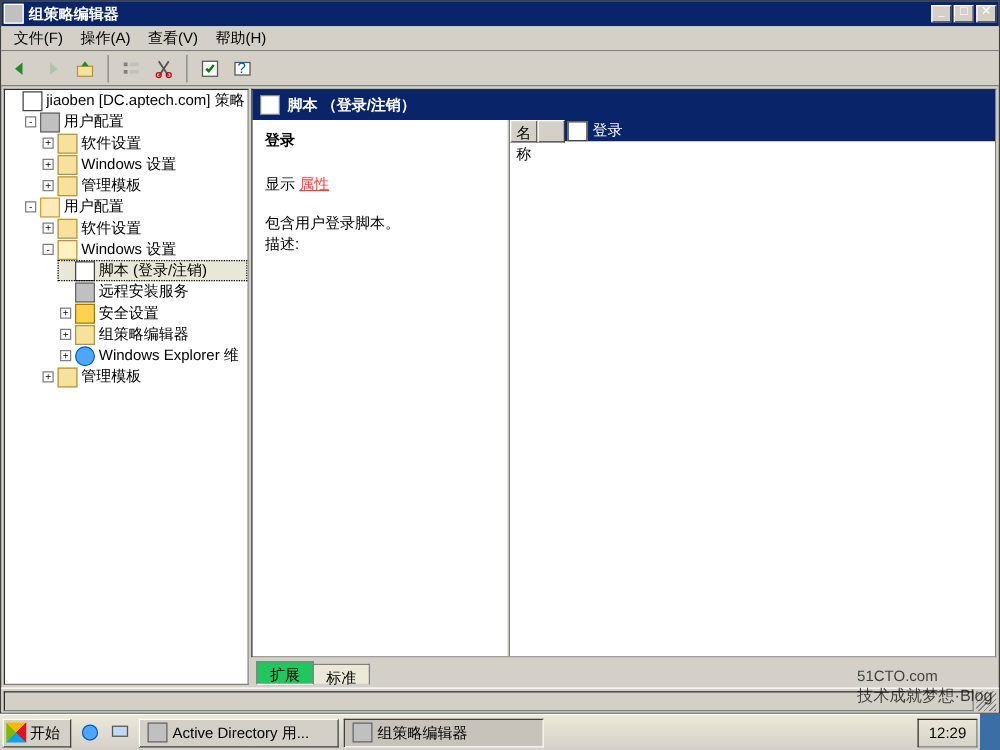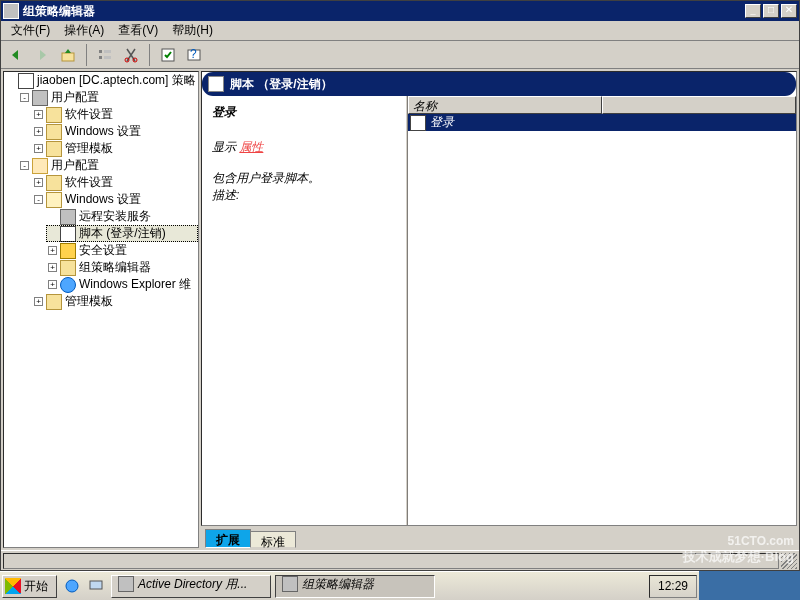--- a/index.html
+++ b/index.html
@@ -58,73 +58,73 @@
   .nicon.user{background:#ffe9b8;border:1px solid #caa23a;}
   .nicon.doc{background:#fff;border:1px solid #444;}
   .nicon.shield{background:#ffd24d;border:1px solid #a07d00;}
   .nicon.ie{background:#4da6ff;border:1px solid #005bbf; border-radius:50%;}
   li.node>.row.sel{background:#e8e8d8;outline:1px dotted #000;outline-offset:-1px;}
 
   
   .right-inner{flex:1;display:flex;flex-direction:column;border:1px inset #808080;
                background:#fff;min-height:0;}
   .banner{background:#0a246a;color:#fff;height:24px;display:flex;
-          align-items:center;padding:0 6px;gap:6px;border-radius:11px;}
+          align-items:center;padding:0 6px;gap:6px;}
   .banner .bicon{width:16px;height:16px;background:#fff;border:1px solid #888;}
   .banner-title{font-weight:bold;}
-  .content-split{flex:1;display:flex;min-height:0;font-style:italic;}
+  .content-split{flex:1;display:flex;min-height:0;}
   .info-col{width:204px;padding:8px 10px;}
   .info-col .heading{font-weight:bold;margin-bottom:18px;}
   .info-col .kv{margin-bottom:14px;}
   .info-col a{color:#ef4444;text-decoration:underline;cursor:default;}
-  .list-col{flex:1;border-left:2px ridge #d4d0c8;display:flex;flex-direction:column;}
+  .list-col{flex:1;border-left:2px ridge #d4d0c8;display:flex;flex-direction:row;}
   .list-header{height:18px;background:#d4d0c8;display:flex;}
   .list-header .col{flex:1;border:1px solid;border-color:#fff #404040 #404040 #fff;
     padding:1px 4px;}
   .list-body{flex:1;overflow:auto;}
   .list-row{display:flex;align-items:center;height:17px;padding-left:2px;}
   .list-row .licon{width:16px;height:16px;margin-right:4px;background:#fff;
     border:1px solid #444;}
   .list-row.sel{background:#0a246a;color:#fff;}
 
   .tabs{height:22px;display:flex;align-items:flex-end;background:#d4d0c8;
         padding-left:4px;}
   .tab{padding:2px 10px;background:#d4d0c8;border:1px solid #808080;
     border-bottom:1px solid #d4d0c8;margin-right:-1px;cursor:default; height:19px;}
-  .tab.active{background:#0ea5e9;border-bottom:1px solid #fff;position:relative;z-index:2;font-weight:bold;}
+  .tab.active{background:#22c55e;border-bottom:1px solid #fff;position:relative;z-index:2;}
   .tab:not(.active){background:#ece9d8; height:17px;}
 
   
   .statusbar{height:20px;background:#d4d0c8;border-top:1px solid #fff;
     display:flex;align-items:center;padding:0 2px;}
   .statusbar .segment{flex:1;border:1px inset #808080;height:16px;margin-right:2px;}
   .statusbar .resize{width:16px;height:16px;
     background:repeating-linear-gradient(135deg,#808080 0 1px,transparent 1px 3px);}
 
   
-  .taskbar{position:absolute;left:0;bottom:0;width:699px;height:29px;
+  .taskbar{position:absolute;left:0;bottom:0;width:784px;height:29px;
     background:linear-gradient(#ece9d8,#d4d0c8);border-top:1px solid #fff;
     display:flex;align-items:center;padding:0 2px;gap:4px;}
   .start{height:23px;display:flex;align-items:center;gap:3px;padding:0 8px 0 2px;
     border:1px solid;border-color:#fff #404040 #404040 #fff;background:#d4d0c8;
     cursor:default;}
   .start .flag{width:16px;height:16px;background:
     conic-gradient(from 45deg,#e81123 0 25%,#00a4ef 0 50%,#7fba00 0 75%,#ffb900 0);}
   .ql{display:flex;gap:2px;}
   .ql .qbtn{width:22px;height:22px;display:flex;align-items:center;justify-content:center;}
   .ql svg{width:16px;height:16px;}
-  .taskbtn{height:23px;min-width:160px;display:flex;align-items:flex-start;gap:4px;
+  .taskbtn{height:23px;min-width:160px;display:flex;align-items:center;gap:4px;
     padding:0 6px;border:1px solid;border-color:#fff #404040 #404040 #fff;
-    background:#d4d0c8;cursor:default;font-style:italic;}
+    background:#d4d0c8;cursor:default;}
   .taskbtn.active{border-color:#404040 #fff #fff #404040;background:#c7c3bb;}
   .taskbtn .ticon{width:16px;height:16px;background:#c0c0c0;border:1px solid #666;}
   .tray{margin-left:auto;height:23px;display:flex;align-items:center;gap:6px;
     border:1px inset #808080;padding:0 8px;}
-  .watermark{position:absolute;right:6px;bottom:34px;color:#ffffff;
-    font-size:20px;font-weight:bold;opacity:.7;text-align:right;pointer-events:none;}
+  .watermark{position:absolute;right:6px;bottom:34px;color:#000000;
+    font-size:20px;font-weight:normal;opacity:.7;text-align:left;pointer-events:none;}
 </style>
 </head>
 <body>
 
 <div class="window">
 
   <div class="titlebar">
     <span class="title-icon"></span>
     <span class="title-text">组策略编辑器</span>
     <span class="winbtn">_</span>
@@ -245,31 +245,31 @@
                     </div>
                   </li>
                 <li class="node">
                   <div class="row">
                       <span class="expander">-</span>
                     <span class="nicon folder open"></span>
                     <span>Windows 设置</span>
                     </div>
                   <ul>
                     <li class="node">
+                      <div class="row sel">
+                          <span class="expander empty"></span>
+                        <span class="nicon doc"></span>
+                        <span>脚本 (登录/注销)</span>
+                        </div>
+                      </li>
+                    <li class="node">
                       <div class="row">
                           <span class="expander empty"></span>
                         <span class="nicon comp"></span>
                         <span>远程安装服务</span>
-                        </div>
-                      </li>
-                    <li class="node">
-                      <div class="row sel">
-                          <span class="expander empty"></span>
-                        <span class="nicon doc"></span>
-                        <span>脚本 (登录/注销)</span>
                         </div>
                       </li>
                     <li class="node">
                       <div class="row">
                           <span class="expander">+</span>
                         <span class="nicon shield"></span>
                         <span>安全设置</span>
                         </div>
                       </li>
                     <li class="node">

